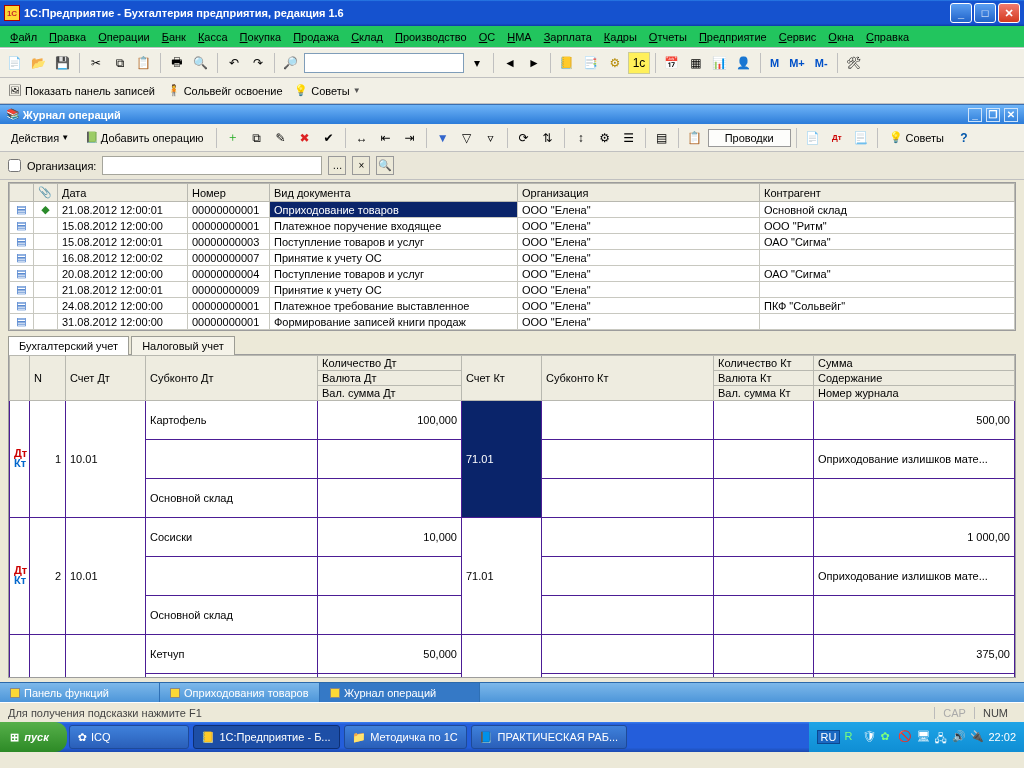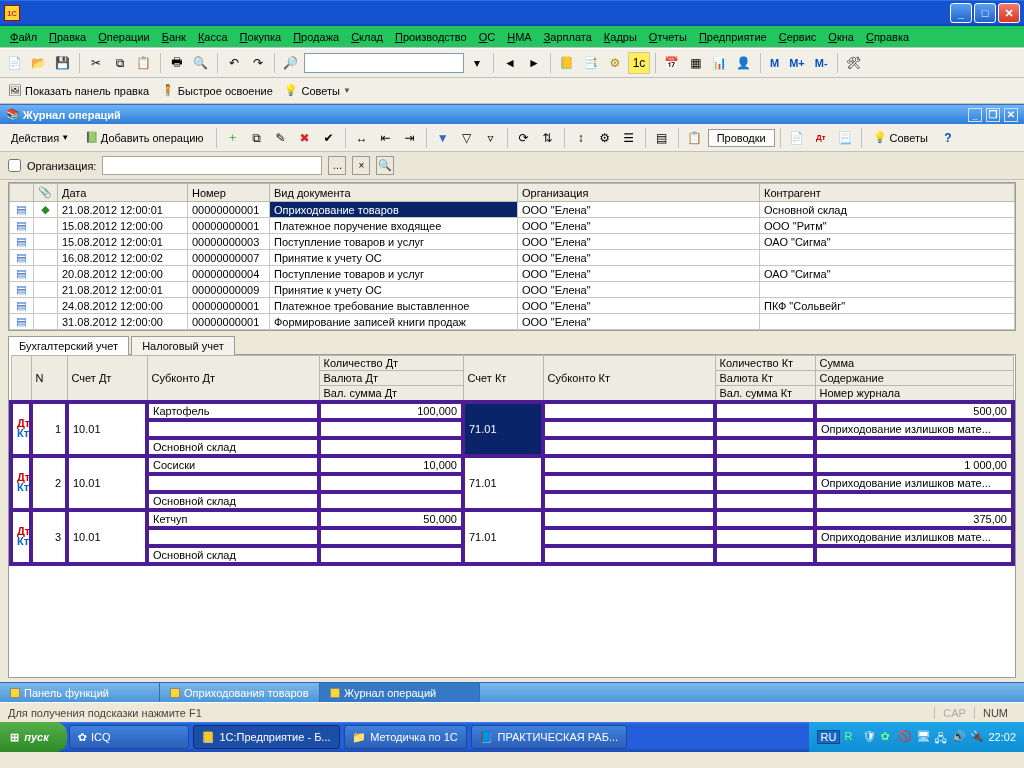--- a/index.html
+++ b/index.html
@@ -46,21 +46,21 @@
 table.grid td.icon { text-align:center; padding:0;}
 table.grid tr.sel td.doccell { background:#0a246a; color:#fff; }
 
 .tabs { margin: 4px 8px 0 8px; display:flex; }
 .tab { padding: 3px 10px; border:1px solid #9c9c94; border-bottom:none; background:#f5f3e9; margin-right:2px; position:relative; top:1px;}
 .tab.active{ background:#fff; font-weight:normal; z-index:2;}
 
 .detail-wrap { border:1px solid #9c9c9c; margin: 0 8px 4px 8px; background:#fff; height: 324px; overflow:auto;}
 table.detail { width:100%; border-collapse:collapse; table-layout:fixed;}
 table.detail th{ background:#eeece0; border:1px solid #b8b8b0; padding:1px 4px; text-align:left; font-weight:normal; height:15px; overflow:hidden; white-space:nowrap;}
-table.detail td{ border:4px solid #4c1d95; padding:1px 4px; height:16px; overflow:hidden; white-space:nowrap;}
+table.detail td{ border:1px solid #4c1d95; padding:13px 4px; height:16px; overflow:hidden; white-space:nowrap;}
 table.detail td.rnum{text-align:right;}
 .dkcell{ color:#b00; font-size:9px; font-weight:bold; line-height:9px;}
 .dkcell .d{color:#c00;} .dkcell .k{color:#06c;text-align:right;}
 td.selected-dark{ background:#0a246a;}
 th.schetkt{ background:#c8c4b4;}
 
 .win-tabs { height: 20px; background: linear-gradient(#7db8ea,#4d96d9); display:flex; border-top:1px solid #2b69aa;}
 .win-tab{ padding:2px 10px; color:#fff; border-right:1px solid #2f70b5; min-width:160px; display:flex;align-items:center;gap:4px;}
 .win-tab.active{ background:#3579c6; }
 .win-tab .marker{width:10px;height:10px;background:#fdd835;border:1px solid #888;}
@@ -75,20 +75,21 @@
 .task-item.active{ background:linear-gradient(#1d4ea6,#1d4ea6); border-color:#0d2f74;}
 .systray{ height:30px; background:linear-gradient(#1fa4e7,#0f8ed4); margin-left:auto; display:flex;align-items:center; padding:0 8px; gap:4px; color:#fff;}
 .systray .clk{font-size:11px;}
 .tray-ico{width:14px;height:14px;display:inline-block;}
 </style>
 </head>
 <body>
 
 <div class="titlebar">
   <div class="logo">1C</div>
+  <span>1С:Предприятие - Бухгалтерия предприятия, редакция 1.6</span>
   <div class="spacer"></div>
   <div class="win-btn min">_</div>
   <div class="win-btn max">□</div>
   <div class="win-btn close">✕</div>
 </div>
 
 <div class="menubar" id="menubar">
     <span><u>Ф</u>айл</span>
     <span><u>П</u>равка</span>
     <span><u>О</u>перации</span>
@@ -144,25 +145,25 @@
   <span class="tb-text" style="color:#0050c8;font-weight:bold;">М</span>
   <span class="tb-text" style="color:#0050c8;font-weight:bold;">М+</span>
   <span class="tb-text" style="color:#0050c8;font-weight:bold;">М-</span>
   <div class="tb-sep"></div>
   <div class="tb-btn">🛠</div>
 </div>
 
 <div class="toolbar2">
   <div class="lnk">
     <span>🖼</span>
-    <span>Показать панель правка</span>
+    <span>Показать панель записей</span>
   </div>
   <div class="lnk">
     <span>🧍</span>
-    <span>Быстрое освоение</span>
+    <span>Сольвейг освоение</span>
   </div>
   <div class="lnk">
     <span>💡</span>
     <span>Советы</span>
     <span class="drop">▼</span>
   </div>
 </div>
 
 <div class="docwin-title">
   <span>📚</span>
@@ -200,21 +201,21 @@
   <div class="tb-btn">⟳</div>
   <div class="tb-btn">⇅</div>
   <div class="tb-sep"></div>
   <div class="tb-btn">↕</div>
   <div class="tb-btn">⚙</div>
   <div class="tb-btn">☰</div>
   <div class="tb-sep"></div>
   <div class="tb-btn">▤</div>
   <div class="tb-sep"></div>
   <div class="tb-btn">📋</div>
-  <div class="act" style="border:1px solid #999;background:#fdfdfb;padding:2px 8px;">
+  <div class="act" style="border:1px solid #999;background:#fdfdfb;padding:2px 16px;">
       <span>Проводки</span>
     </div>
   <div class="tb-sep"></div>
   <div class="tb-btn">📄</div>
   <div class="tb-btn">
       <span style="color:#c00;font-size:8px;font-weight:bold;">Дт</span>
     </div>
   <div class="tb-btn">📃</div>
   <div class="tb-sep"></div>
   <div class="act">

